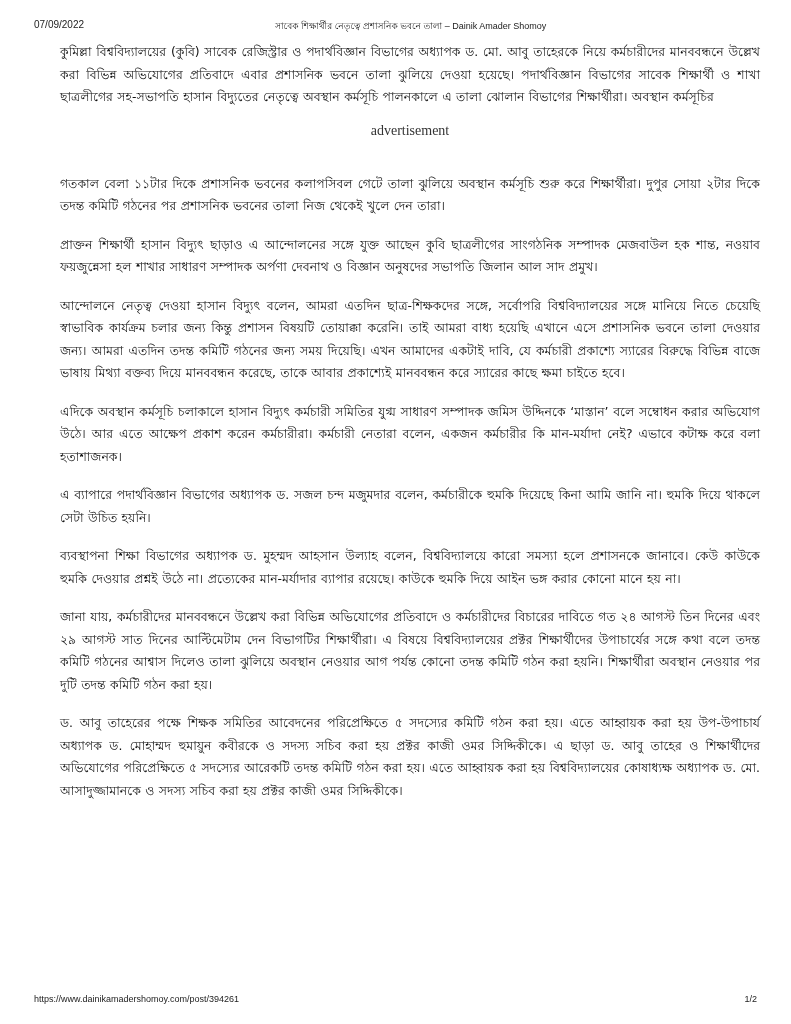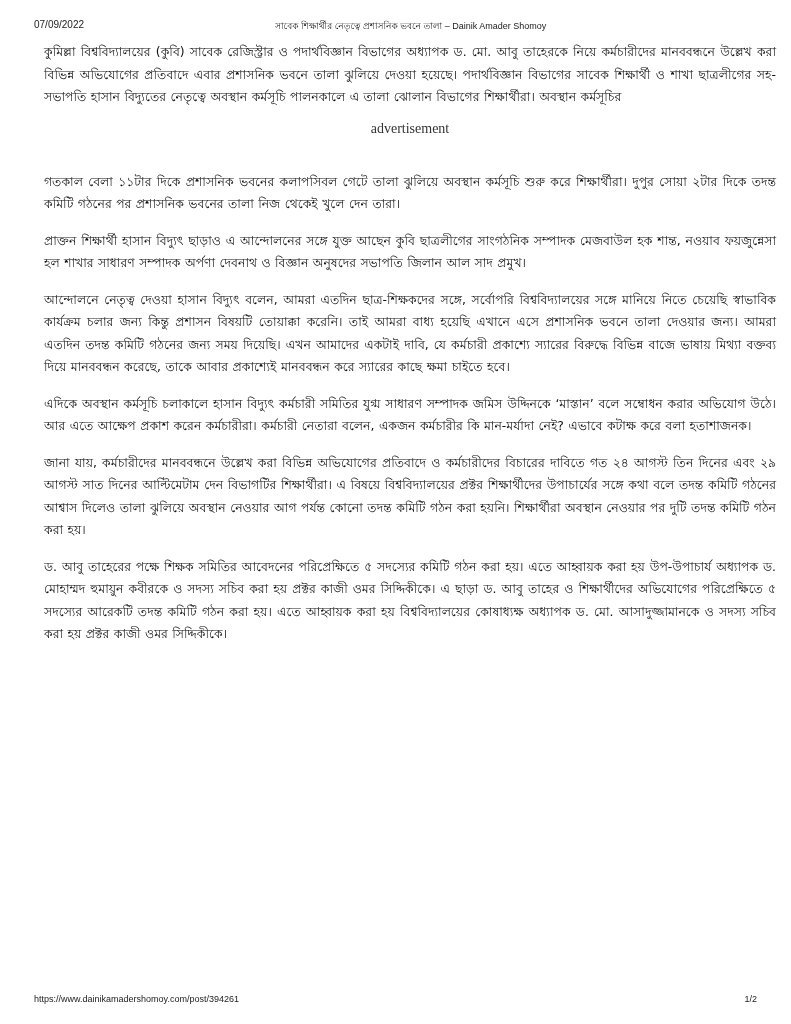--- a/index.html
+++ b/index.html
@@ -3,39 +3,41 @@
 <meta charset="utf-8">
 <style>
   html, body { margin: 0; padding: 0; background: #ffffff; }
   body {
     width: 791px; height: 1024px; position: relative; overflow: hidden;
     font-family: "DejaVu Sans", sans-serif; color: #111;
   }
   .hdr-date { position: absolute; left: 34px; top: 19px; font-size: 10px; font-family: "Liberation Sans", sans-serif; color: #222; }
   .hdr-title { position: absolute; left: 275px; top: 19px; font-size: 9px; font-family: "Liberation Sans", sans-serif; color: #222; white-space: nowrap; }
   .content { position: absolute; left: 44px; top: 41px; width: 732px; }
-  p { margin: 0; font-size: 12.4px; line-height: 22.5px; text-align: justify; word-spacing: 0.5px; }
+  p { margin: 16px; font-size: 12.4px; line-height: 22.5px; text-align: justify; word-spacing: 0.5px; }
   .ad { text-align: center; font-size: 14px; font-family: "Liberation Serif", serif; color: #333; margin-top: 14px; margin-bottom: 14px; line-height: 12px; }
   .p-lead { margin-top: 0; }
   .gap-s { margin-top: 14px; }
   .gap-l { margin-top: 36px; }
   .ftr-url { position: absolute; left: 34px; top: 994px; font-size: 9px; font-family: "Liberation Sans", sans-serif; color: #222; }
   .ftr-page { position: absolute; right: 34px; top: 994px; font-size: 9px; font-family: "Liberation Sans", sans-serif; color: #222; }
 </style>
 </head>
 <body>
 
 <div class="hdr-date">07/09/2022</div>
 <div class="hdr-title">সাবেক শিক্ষার্থীর নেতৃত্বে প্রশাসনিক ভবনে তালা – Dainik Amader Shomoy</div>
 
 <div class="content">
   <p class="p-lead">কুমিল্লা বিশ্ববিদ্যালয়ের (কুবি) সাবেক রেজিস্ট্রার ও পদার্থবিজ্ঞান বিভাগের অধ্যাপক ড. মো. আবু তাহেরকে নিয়ে কর্মচারীদের মানববন্ধনে উল্লেখ করা বিভিন্ন অভিযোগের প্রতিবাদে এবার প্রশাসনিক ভবনে তালা ঝুলিয়ে দেওয়া হয়েছে। পদার্থবিজ্ঞান বিভাগের সাবেক শিক্ষার্থী ও শাখা ছাত্রলীগের সহ-সভাপতি হাসান বিদ্যুতের নেতৃত্বে অবস্থান কর্মসূচি পালনকালে এ তালা ঝোলান বিভাগের শিক্ষার্থীরা। অবস্থান কর্মসূচির</p>
   <div class="ad">advertisement</div>
   <p class="gap-l">গতকাল বেলা ১১টার দিকে প্রশাসনিক ভবনের কলাপসিবল গেটে তালা ঝুলিয়ে অবস্থান কর্মসূচি শুরু করে শিক্ষার্থীরা। দুপুর সোয়া ২টার দিকে তদন্ত কমিটি গঠনের পর প্রশাসনিক ভবনের তালা নিজ থেকেই খুলে দেন তারা।</p>
   <p class="gap-s">প্রাক্তন শিক্ষার্থী হাসান বিদ্যুৎ ছাড়াও এ আন্দোলনের সঙ্গে যুক্ত আছেন কুবি ছাত্রলীগের সাংগঠনিক সম্পাদক মেজবাউল হক শান্ত, নওয়াব ফয়জুন্নেসা হল শাখার সাধারণ সম্পাদক অর্পণা দেবনাথ ও বিজ্ঞান অনুষদের সভাপতি জিলান আল সাদ প্রমুখ।</p>
   <p class="gap-s">আন্দোলনে নেতৃত্ব দেওয়া হাসান বিদ্যুৎ বলেন, আমরা এতদিন ছাত্র-শিক্ষকদের সঙ্গে, সর্বোপরি বিশ্ববিদ্যালয়ের সঙ্গে মানিয়ে নিতে চেয়েছি স্বাভাবিক কার্যক্রম চলার জন্য কিন্তু প্রশাসন বিষয়টি তোয়াক্কা করেনি। তাই আমরা বাধ্য হয়েছি এখানে এসে প্রশাসনিক ভবনে তালা দেওয়ার জন্য। আমরা এতদিন তদন্ত কমিটি গঠনের জন্য সময় দিয়েছি। এখন আমাদের একটাই দাবি, যে কর্মচারী প্রকাশ্যে স্যারের বিরুদ্ধে বিভিন্ন বাজে ভাষায় মিথ্যা বক্তব্য দিয়ে মানববন্ধন করেছে, তাকে আবার প্রকাশ্যেই মানববন্ধন করে স্যারের কাছে ক্ষমা চাইতে হবে।</p>
   <p class="gap-s">এদিকে অবস্থান কর্মসূচি চলাকালে হাসান বিদ্যুৎ কর্মচারী সমিতির যুগ্ম সাধারণ সম্পাদক জমিস উদ্দিনকে ‘মাস্তান’ বলে সম্বোধন করার অভিযোগ উঠে। আর এতে আক্ষেপ প্রকাশ করেন কর্মচারীরা। কর্মচারী নেতারা বলেন, একজন কর্মচারীর কি মান-মর্যাদা নেই? এভাবে কটাক্ষ করে বলা হতাশাজনক।</p>
+  <p class="gap-s">এ ব্যাপারে পদার্থবিজ্ঞান বিভাগের অধ্যাপক ড. সজল চন্দ মজুমদার বলেন, কর্মচারীকে হুমকি দিয়েছে কিনা আমি জানি না। হুমকি দিয়ে থাকলে সেটা উচিত হয়নি।</p>
+  <p class="gap-s">ব্যবস্থাপনা শিক্ষা বিভাগের অধ্যাপক ড. মুহম্মদ আহসান উল্যাহ বলেন, বিশ্ববিদ্যালয়ে কারো সমস্যা হলে প্রশাসনকে জানাবে। কেউ কাউকে হুমকি দেওয়ার প্রশ্নই উঠে না। প্রত্যেকের মান-মর্যাদার ব্যাপার রয়েছে। কাউকে হুমকি দিয়ে আইন ভঙ্গ করার কোনো মানে হয় না।</p>
   <p class="gap-s">জানা যায়, কর্মচারীদের মানববন্ধনে উল্লেখ করা বিভিন্ন অভিযোগের প্রতিবাদে ও কর্মচারীদের বিচারের দাবিতে গত ২৪ আগস্ট তিন দিনের এবং ২৯ আগস্ট সাত দিনের আল্টিমেটাম দেন বিভাগটির শিক্ষার্থীরা। এ বিষয়ে বিশ্ববিদ্যালয়ের প্রক্টর শিক্ষার্থীদের উপাচার্যের সঙ্গে কথা বলে তদন্ত কমিটি গঠনের আশ্বাস দিলেও তালা ঝুলিয়ে অবস্থান নেওয়ার আগ পর্যন্ত কোনো তদন্ত কমিটি গঠন করা হয়নি। শিক্ষার্থীরা অবস্থান নেওয়ার পর দুটি তদন্ত কমিটি গঠন করা হয়।</p>
   <p class="gap-s">ড. আবু তাহেরের পক্ষে শিক্ষক সমিতির আবেদনের পরিপ্রেক্ষিতে ৫ সদস্যের কমিটি গঠন করা হয়। এতে আহ্বায়ক করা হয় উপ-উপাচার্য অধ্যাপক ড. মোহাম্মদ হুমায়ুন কবীরকে ও সদস্য সচিব করা হয় প্রক্টর কাজী ওমর সিদ্দিকীকে। এ ছাড়া ড. আবু তাহের ও শিক্ষার্থীদের অভিযোগের পরিপ্রেক্ষিতে ৫ সদস্যের আরেকটি তদন্ত কমিটি গঠন করা হয়। এতে আহ্বায়ক করা হয় বিশ্ববিদ্যালয়ের কোষাধ্যক্ষ অধ্যাপক ড. মো. আসাদুজ্জামানকে ও সদস্য সচিব করা হয় প্রক্টর কাজী ওমর সিদ্দিকীকে।</p>
 </div>
 
 <div class="ftr-url">https://www.dainikamadershomoy.com/post/394261</div>
 <div class="ftr-page">1/2</div>
 
 </body></html>

